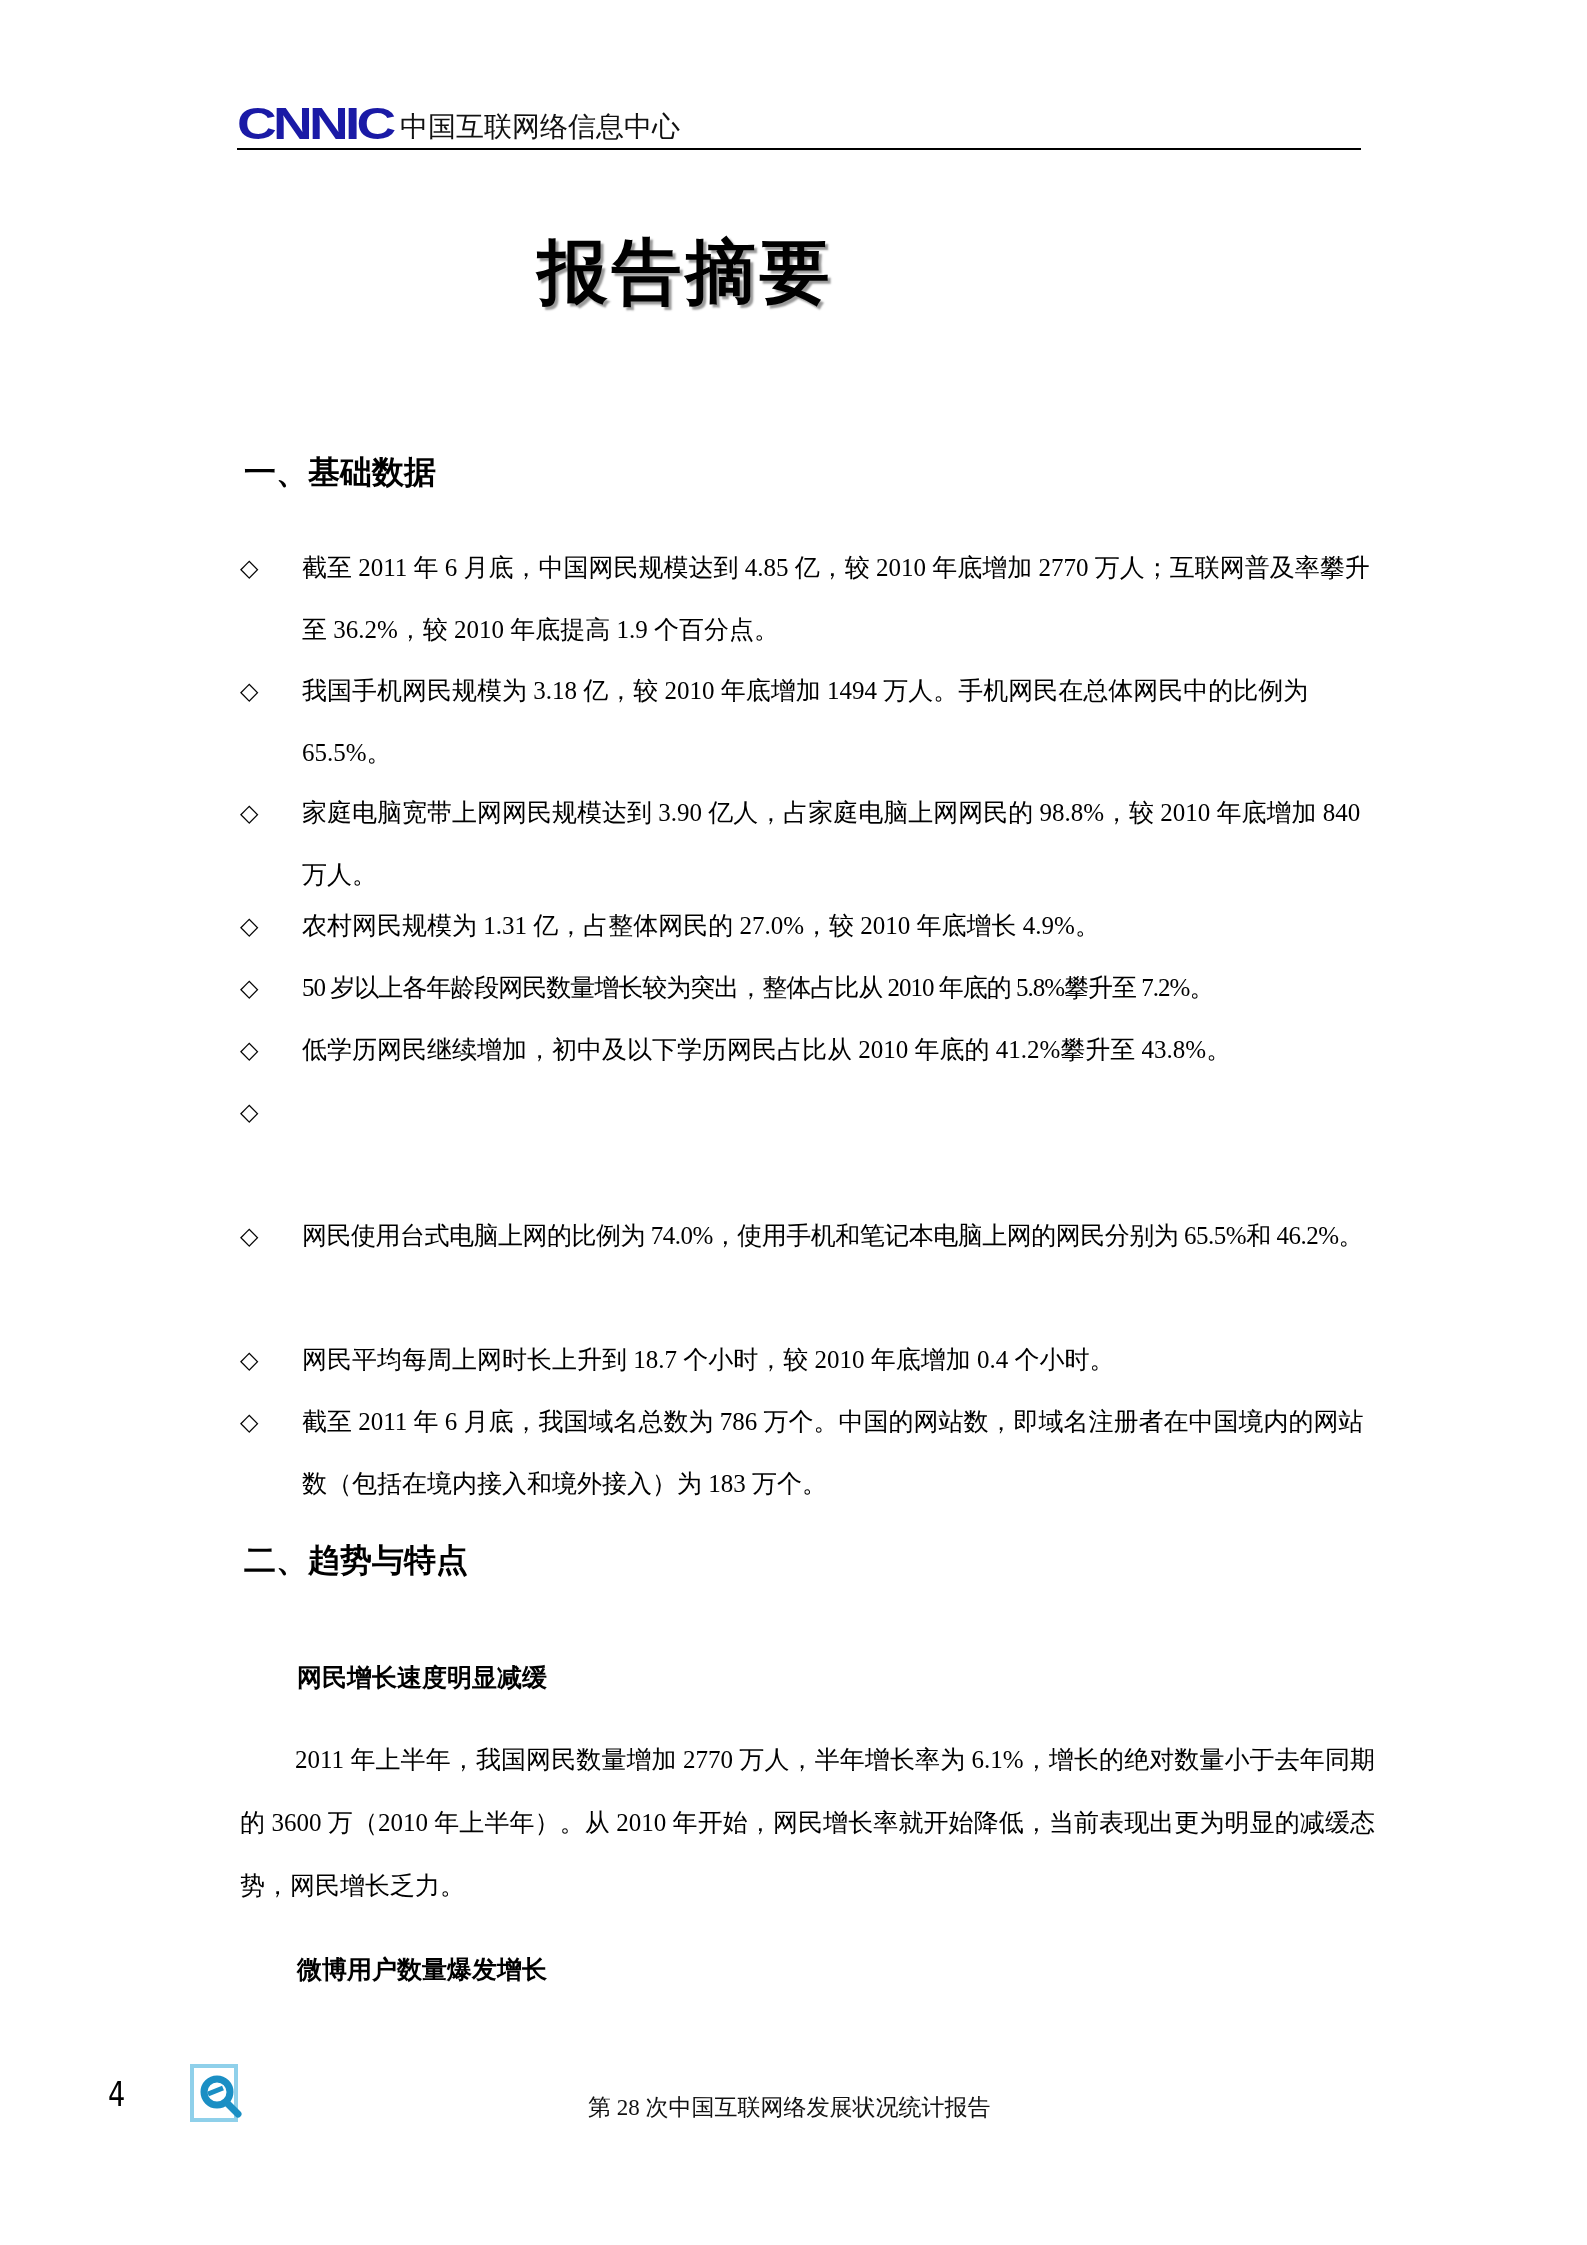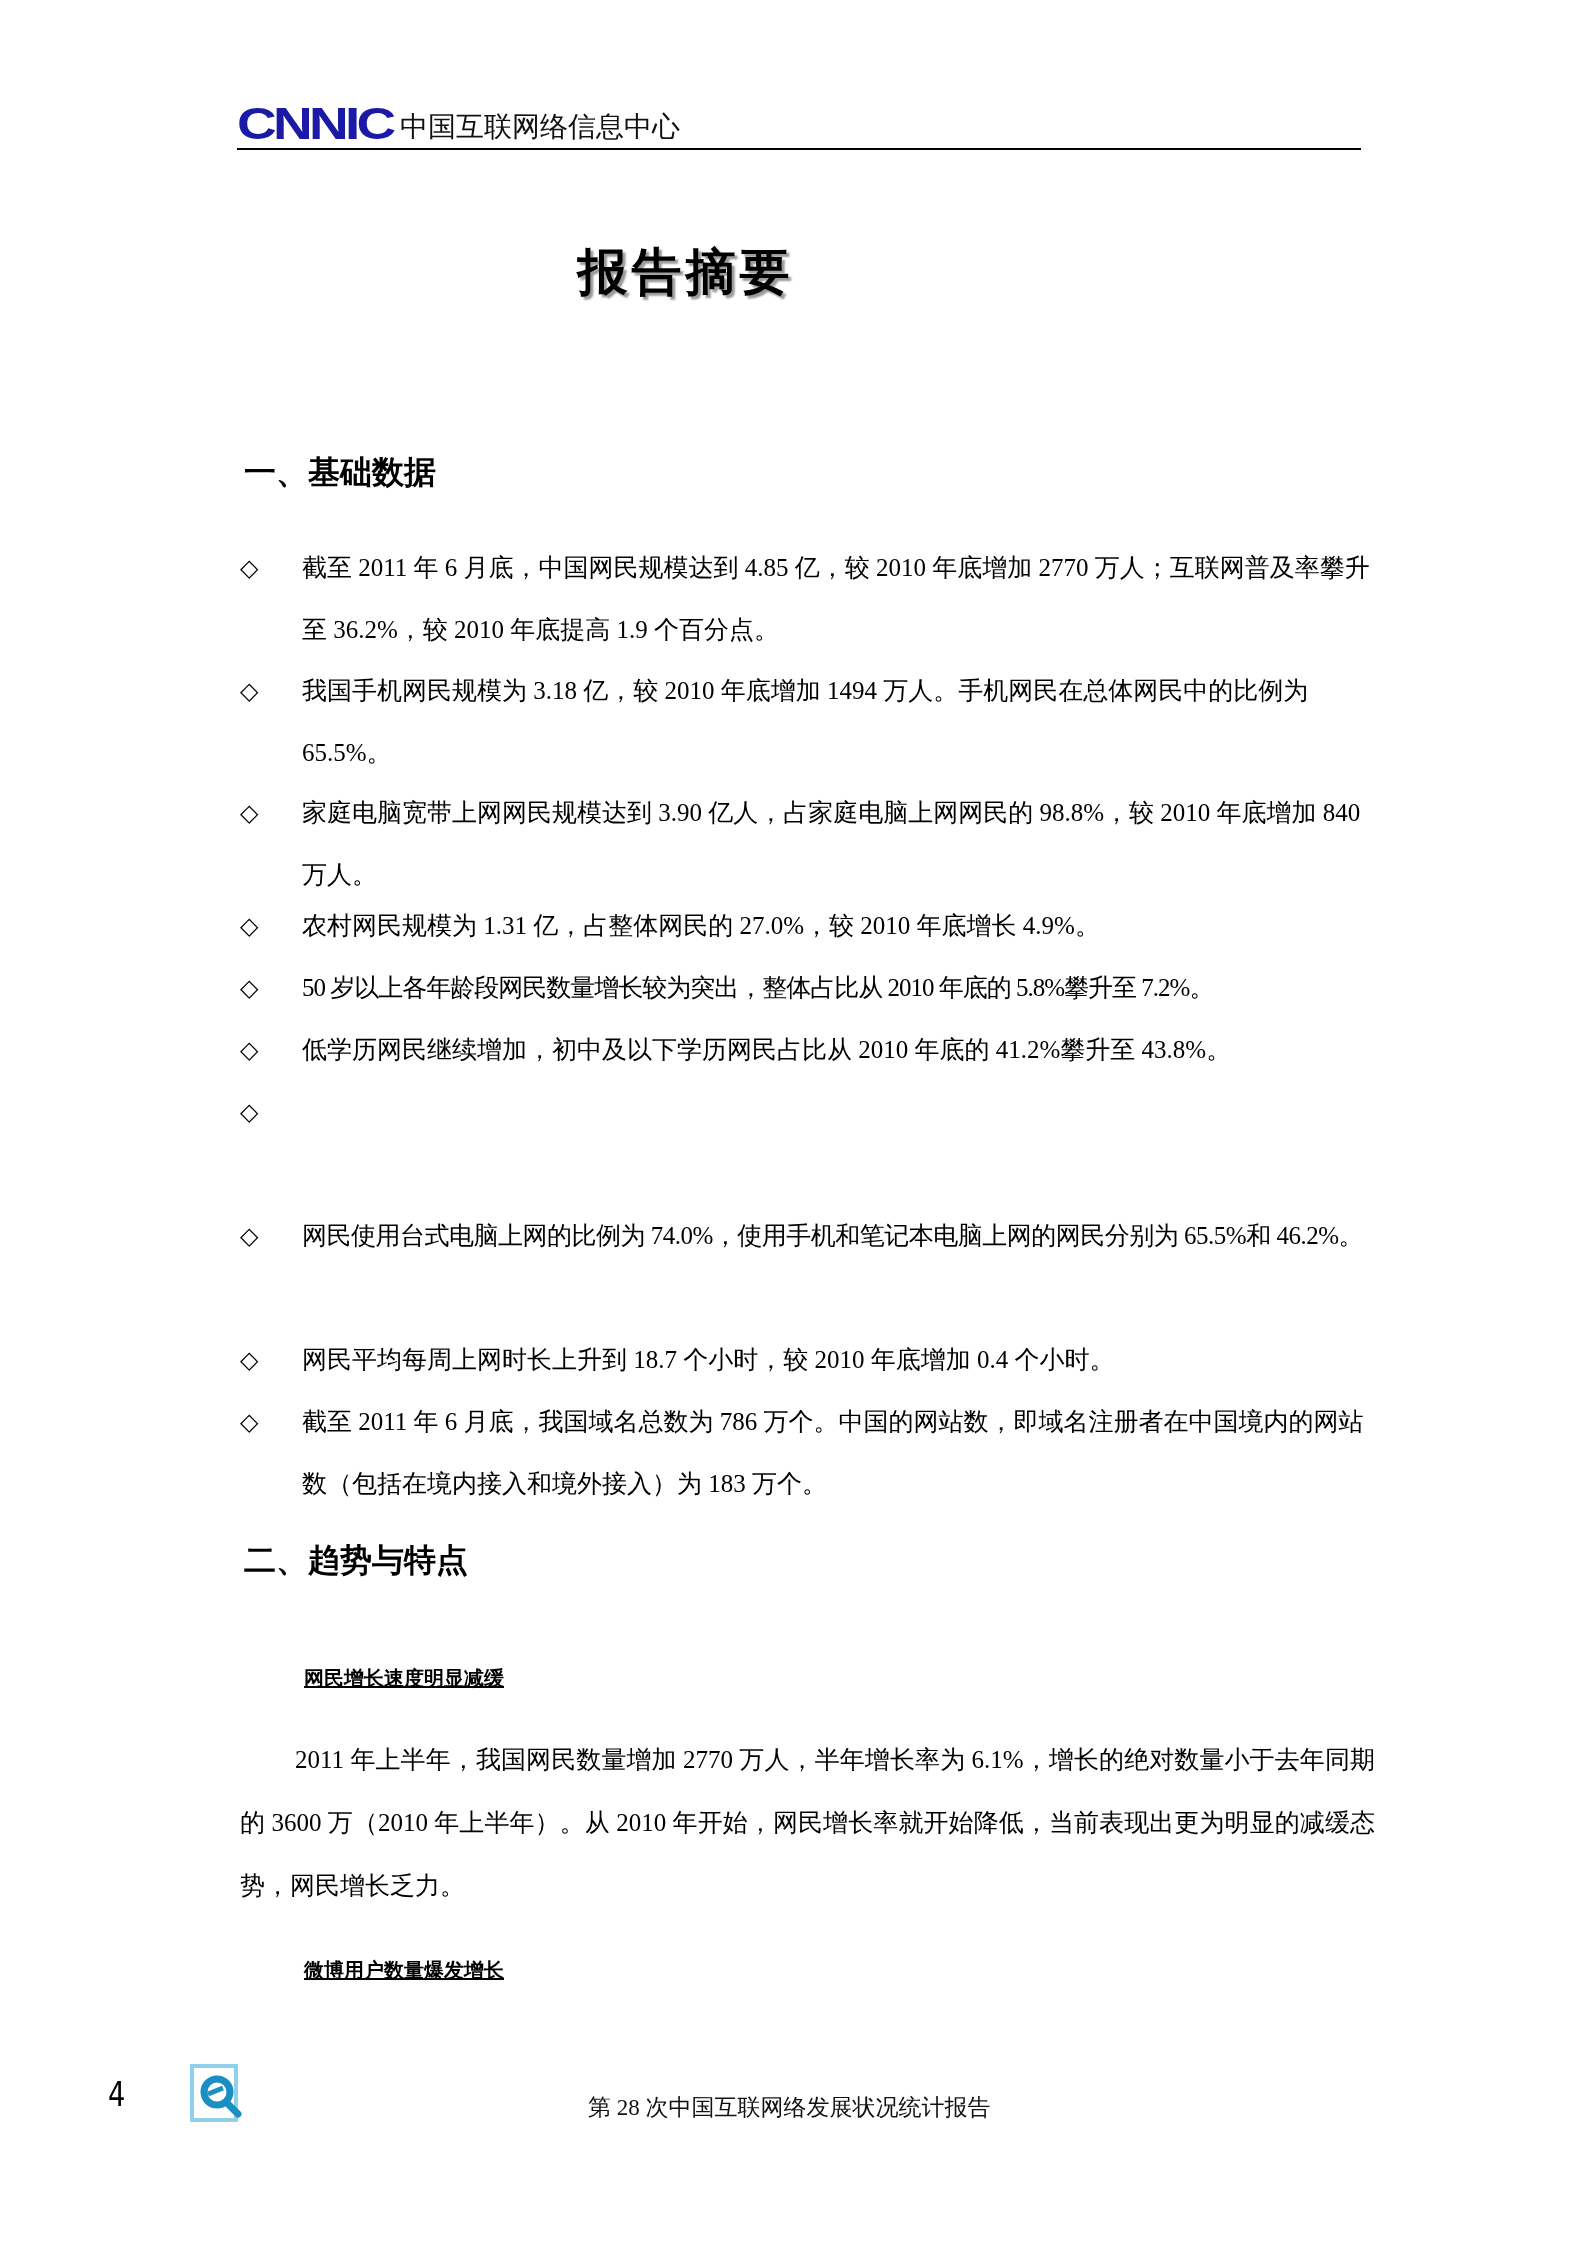--- a/index.html
+++ b/index.html
@@ -15,38 +15,38 @@
     color: #1a1aa6; transform: scaleX(1.25); transform-origin: left center;
   }
   .org-name {
     position: absolute; left: 163px; top: 12px; font-size: 28px; line-height: 26px;
     color: #111;
   }
   .header-rule { position: absolute; left: 0; top: 46px; width: 1124px; height: 2px; background: #000; }
 
   .title {
     position: absolute; left: 0; width: 1371px; top: 232px; text-align: center;
-    font-family: "DejaVu Serif", serif; font-weight: bold; font-size: 50px; line-height: 80px;
+    font-family: "DejaVu Serif", serif; font-weight: bold; font-size: 70px; line-height: 80px;
     letter-spacing: 4px;
     text-shadow: 3px 3px 2px #9a9a9a;
   }
 
   .h1 {
     position: absolute; left: 244px; font-family: "DejaVu Sans", sans-serif;
     font-weight: bold; font-size: 32px; line-height: 40px;
   }
   .bullet { position: absolute; left: 240px; width: 1140px; font-size: 25px; }
   .bullet .diamond {
     position: absolute; left: 0; top: 0; font-family: "DejaVu Sans", sans-serif;
     font-size: 24px; line-height: 44px;
   }
   .bullet .text { position: absolute; left: 62px; width: 1080px; line-height: 62px; top: -9px; }
   .h2 {
-    position: absolute; left: 304px; font-family: "DejaVu Sans", sans-serif;
-    font-weight: bold; font-size: 20px; line-height: 30px; text-decoration: underline;
+    position: absolute; left: 297px; font-family: "DejaVu Sans", sans-serif;
+    font-weight: bold; font-size: 25px; line-height: 30px;
   }
   .para {
     position: absolute; left: 240px; width: 1135px; font-size: 25px; line-height: 63px;
     text-indent: 55px; text-align: justify;
   }
 
   .footer { position: absolute; left: 0; top: 2060px; width: 1587px; height: 80px; }
   .page-num {
     position: absolute; left: 108px; top: 14px; font-family: "DejaVu Sans", sans-serif;
     font-size: 34px; line-height: 40px; transform: scaleX(0.8); transform-origin: left;

